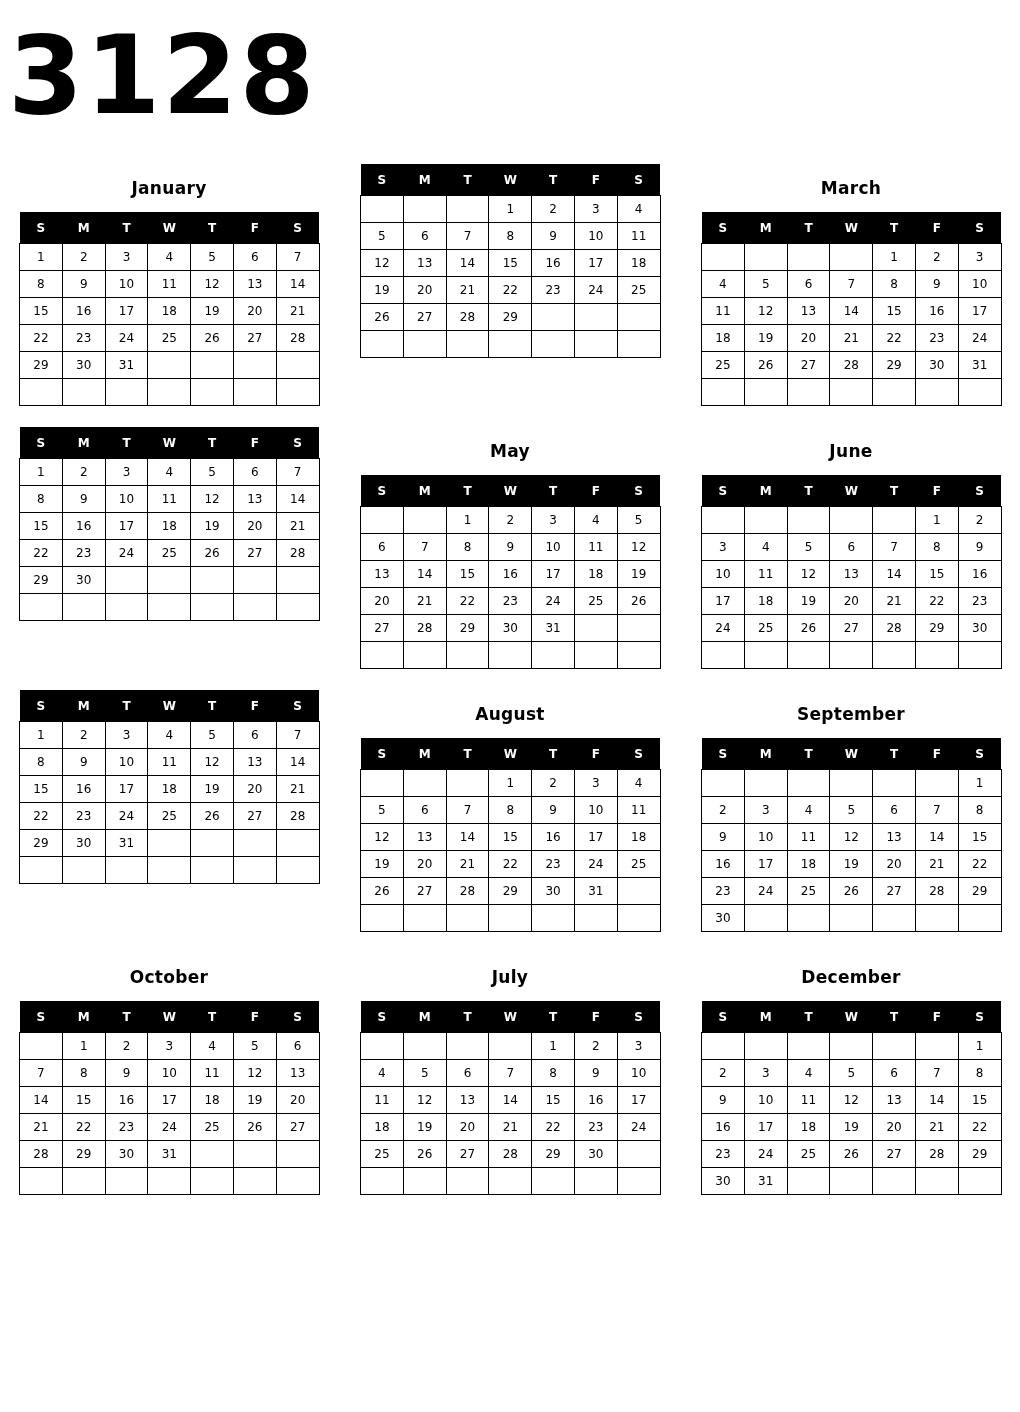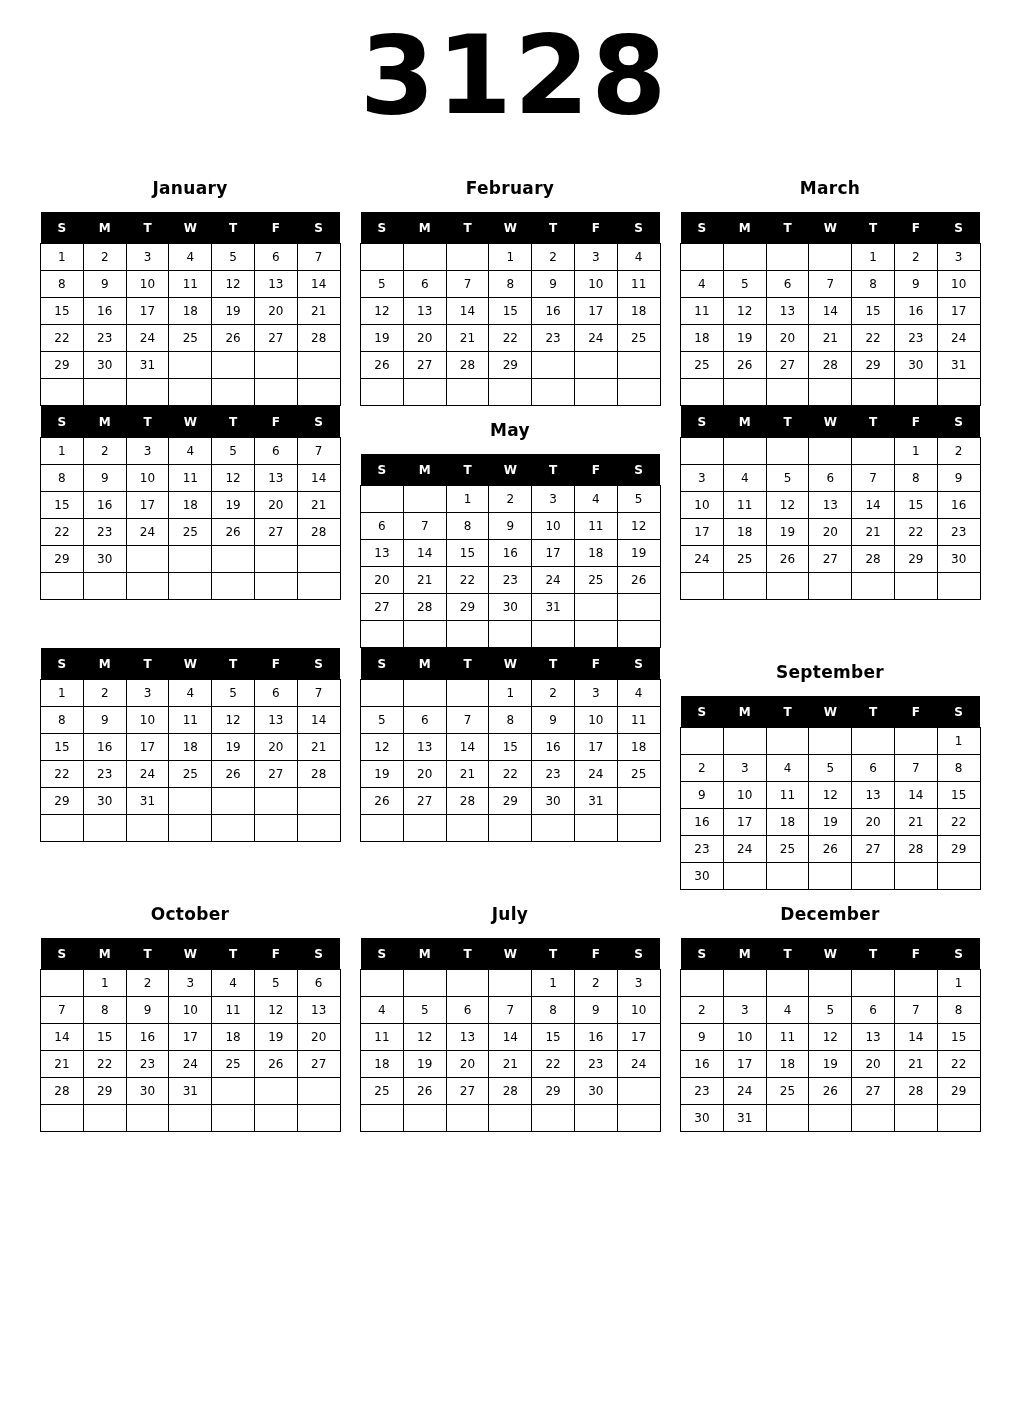--- a/index.html
+++ b/index.html
@@ -15,35 +15,35 @@
     position: relative;
     overflow: hidden;
   }
   .page {
     width: 1020px;
     height: 1412px;
     box-sizing: border-box;
     padding: 0;
   }
   .year-title {
-    text-align: center;
     font-size: 108px;
     font-weight: bold;
     letter-spacing: 2px;
     line-height: 1;
     margin: 22px 0 0 8px;
     font-family: "DejaVu Sans", sans-serif;
   }
   .calendar-grid {
     margin-top: 34px;
     display: grid;
     grid-template-columns: repeat(3, 320px);
     justify-content: center;
     column-gap: 0px;
     row-gap: 0px;
+    gap: 21px;
   }
   .month {
     width: 320px;
     box-sizing: border-box;
     padding: 0 10px;
     margin-bottom: 0px;
   }
   .month-name {
     text-align: center;
     font-size: 17px;
@@ -152,21 +152,20 @@
               <td class="empty"></td>
               <td class="empty"></td>
               <td class="empty"></td>
               <td class="empty"></td>
               <td class="empty"></td>
             </tr>
           </tbody>
         </table>
       </div>
       <div class="month">
-        <div class="month-name">February</div>
         <table class="month-table">
           <thead>
             <tr>
               <th>S</th>
               <th>M</th>
               <th>T</th>
               <th>W</th>
               <th>T</th>
               <th>F</th>
               <th>S</th>
@@ -439,20 +438,21 @@
               <td class="empty"></td>
               <td class="empty"></td>
               <td class="empty"></td>
               <td class="empty"></td>
               <td class="empty"></td>
             </tr>
           </tbody>
         </table>
       </div>
       <div class="month">
+        <div class="month-name">June</div>
         <table class="month-table">
           <thead>
             <tr>
               <th>S</th>
               <th>M</th>
               <th>T</th>
               <th>W</th>
               <th>T</th>
               <th>F</th>
               <th>S</th>
@@ -581,20 +581,21 @@
               <td class="empty"></td>
               <td class="empty"></td>
               <td class="empty"></td>
               <td class="empty"></td>
               <td class="empty"></td>
             </tr>
           </tbody>
         </table>
       </div>
       <div class="month">
+        <div class="month-name">August</div>
         <table class="month-table">
           <thead>
             <tr>
               <th>S</th>
               <th>M</th>
               <th>T</th>
               <th>W</th>
               <th>T</th>
               <th>F</th>
               <th>S</th>

